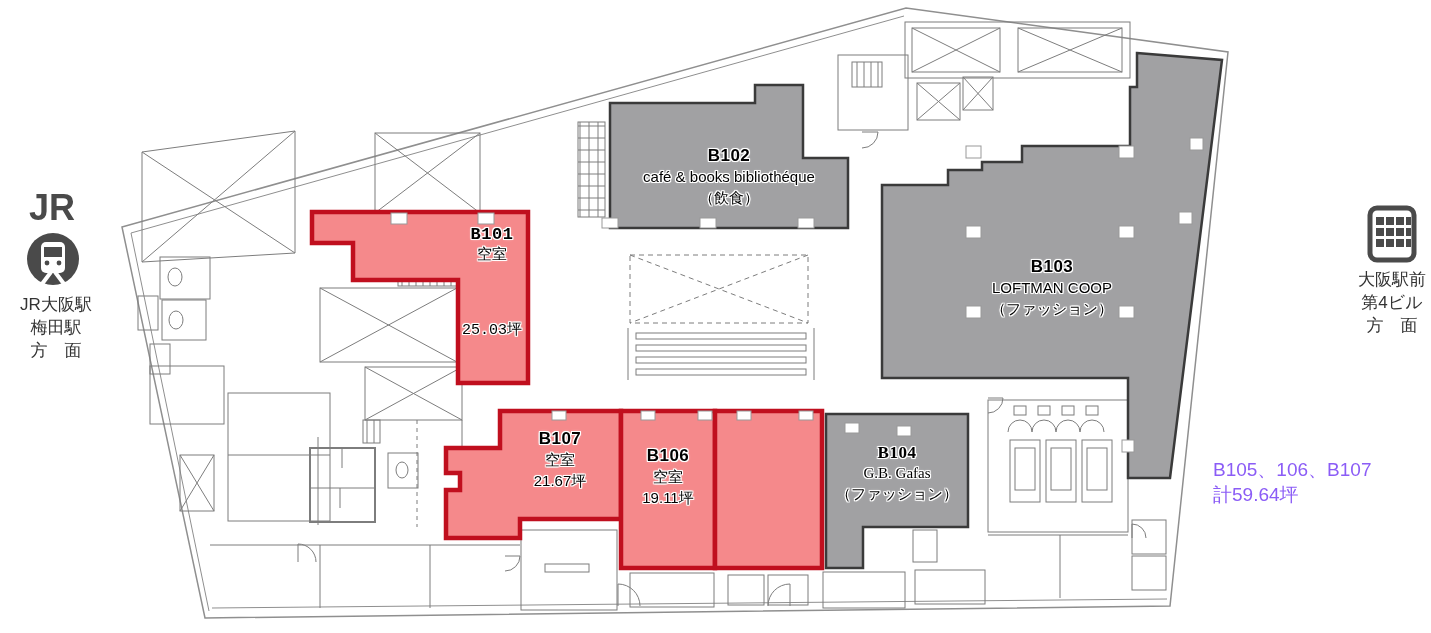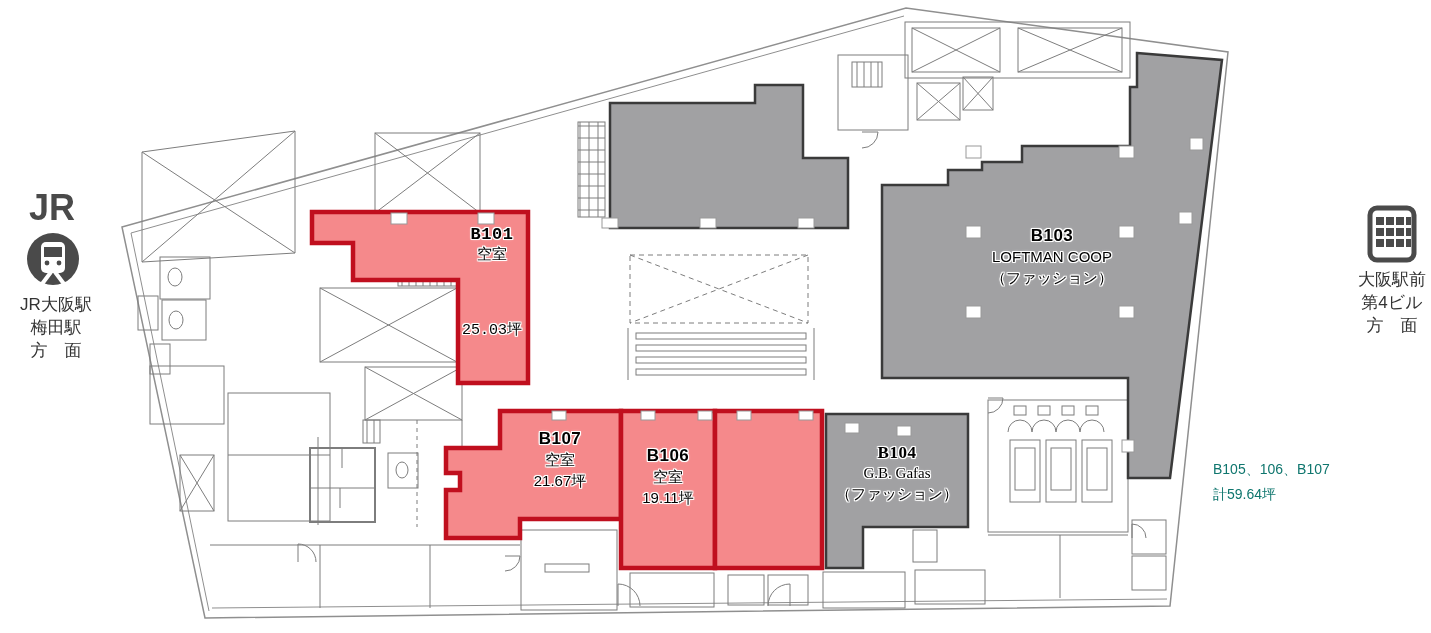--- a/index.html
+++ b/index.html
@@ -8,21 +8,21 @@
   svg.plan{position:absolute;left:0;top:0;display:block;}
   .halo{text-shadow:-1px -1px 0 #fff,1px -1px 0 #fff,-1px 1px 0 #fff,1px 1px 0 #fff,
         -1px 0 0 #fff,1px 0 0 #fff,0 -1px 0 #fff,0 1px 0 #fff,0 0 3px #fff;}
   .unit-label{position:absolute;transform:translateX(-50%);text-align:center;color:#000;
               line-height:21px;white-space:nowrap;z-index:5;}
   .unit-id{font-size:17px;font-weight:bold;letter-spacing:.5px;}
   .u15{font-size:15px;}
   .gap22{}
   .gap34{margin-top:54px;}
   .side-label{position:absolute;text-align:center;color:#333;font-size:17px;line-height:23px;z-index:5;}
-  .note{position:absolute;left:1213px;top:457px;color:#0f766e;font-size:14px;line-height:25px;z-index:5;}
+  .note{position:absolute;left:1213px;top:457px;color:#8b5cf6;font-size:19px;line-height:25px;z-index:5;}
   .icon-wrap{position:absolute;z-index:5;}
 </style>
 </head>
 <body>
 
 <div class="stage">
 
   <svg class="plan" width="1431" height="633" viewBox="0 0 1431 633">
     <defs>
       <pattern id="hv" width="7" height="10" patternUnits="userSpaceOnUse">
@@ -191,22 +191,27 @@
       <rect x="1122" y="440" width="12" height="12"></rect>
     </g>
   </svg>
 
   <div class="unit-label halo" style="left:492px;top:224px;font-family:Liberation Mono, monospace;">
     <div class="unit-id">B101</div>
     <div class="u15">空室</div>
     <div class="u15 gap34">25.03坪</div>
   </div>
 
-
-  <div class="unit-label halo" style="left:1052px;top:225px;">
+  <div class="unit-label halo" style="left:729px;top:145px;">
+    <div class="unit-id">B102</div>
+    <div class="u15">café &amp; books bibliothéque</div>
+    <div class="u15">（飲食）</div>
+  </div>
+
+  <div class="unit-label halo" style="left:1052px;top:256px;">
     <div class="unit-id">B103</div>
     <div class="u15">LOFTMAN COOP</div>
     <div class="u15">（ファッション）</div>
   </div>
 
   <div class="unit-label halo" style="left:897px;top:442px;font-family:Liberation Serif, serif;">
     <div class="unit-id">B104</div>
     <div class="u15">G.B. Gafas</div>
     <div class="u15">（ファッション）</div>
   </div>

